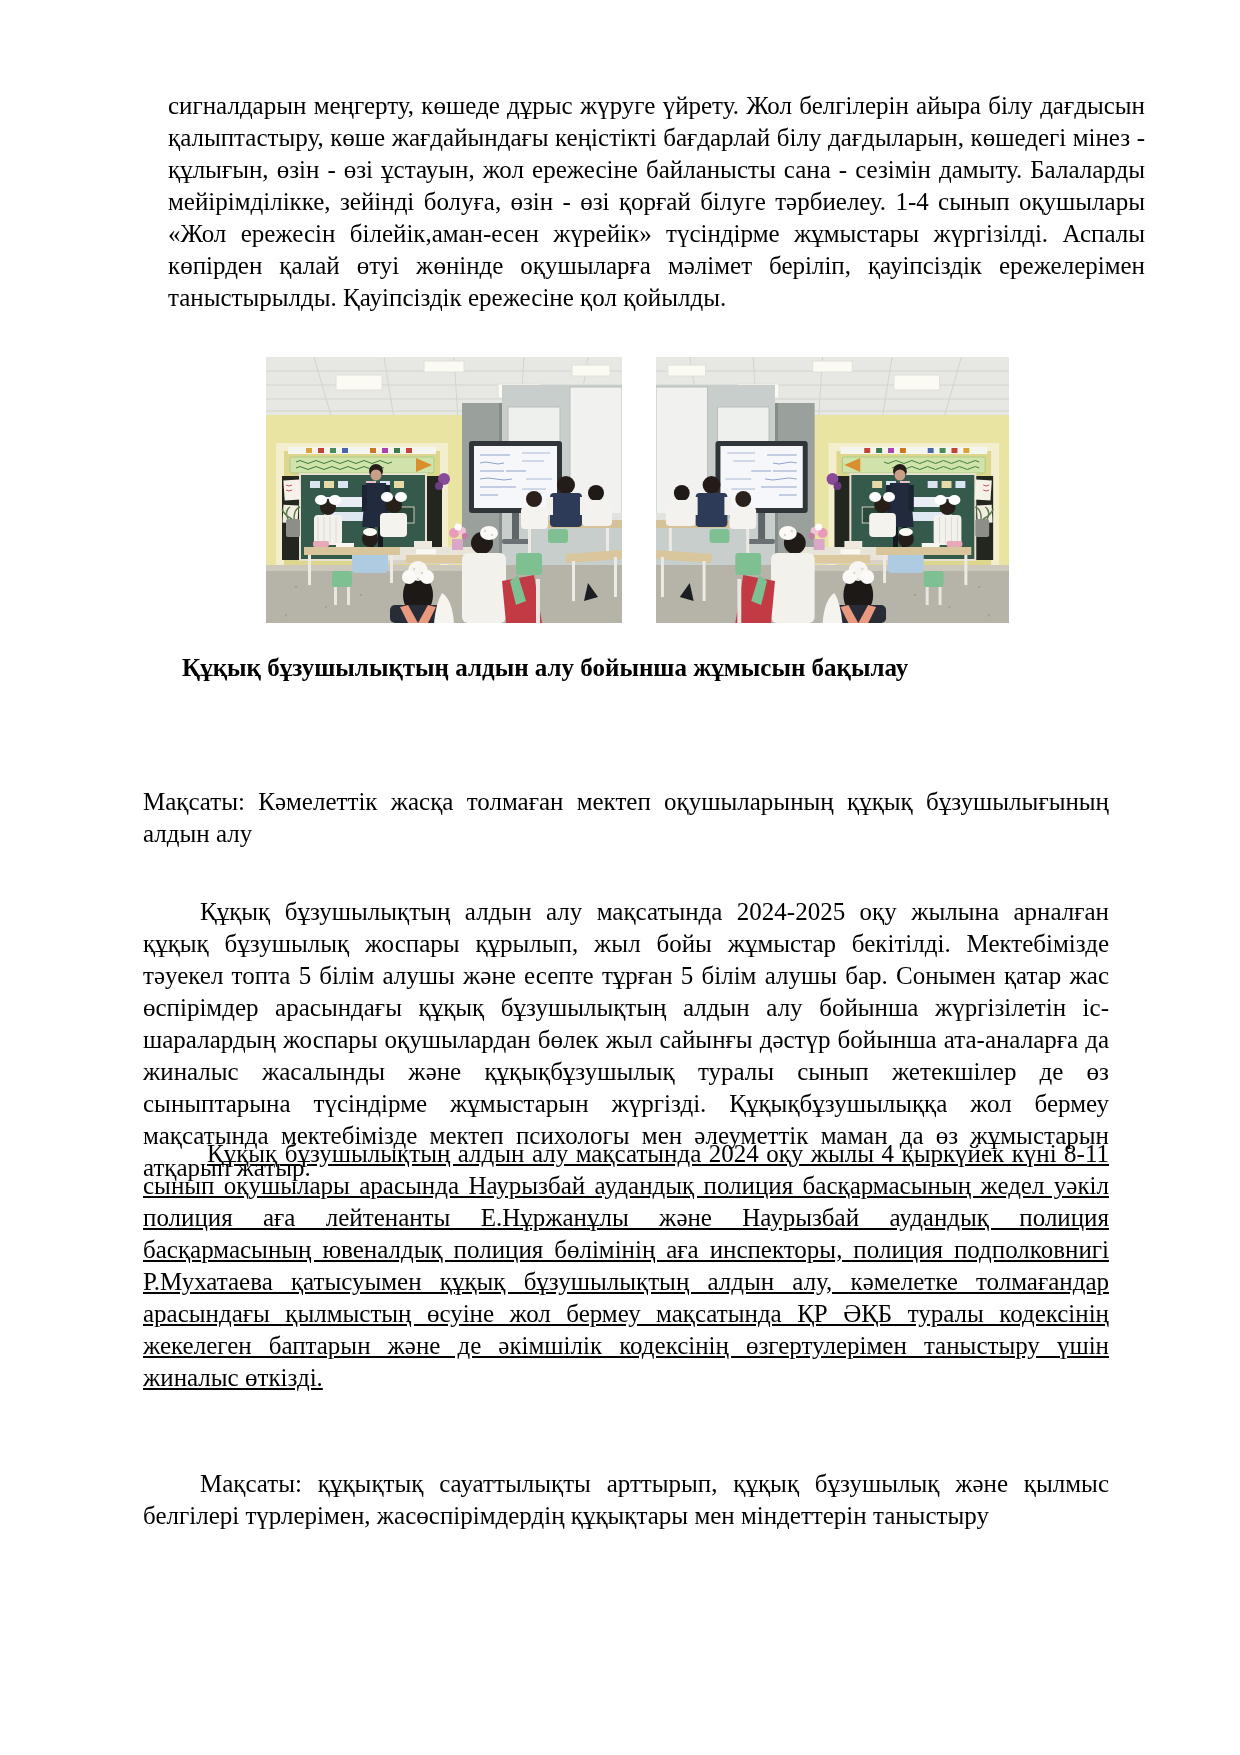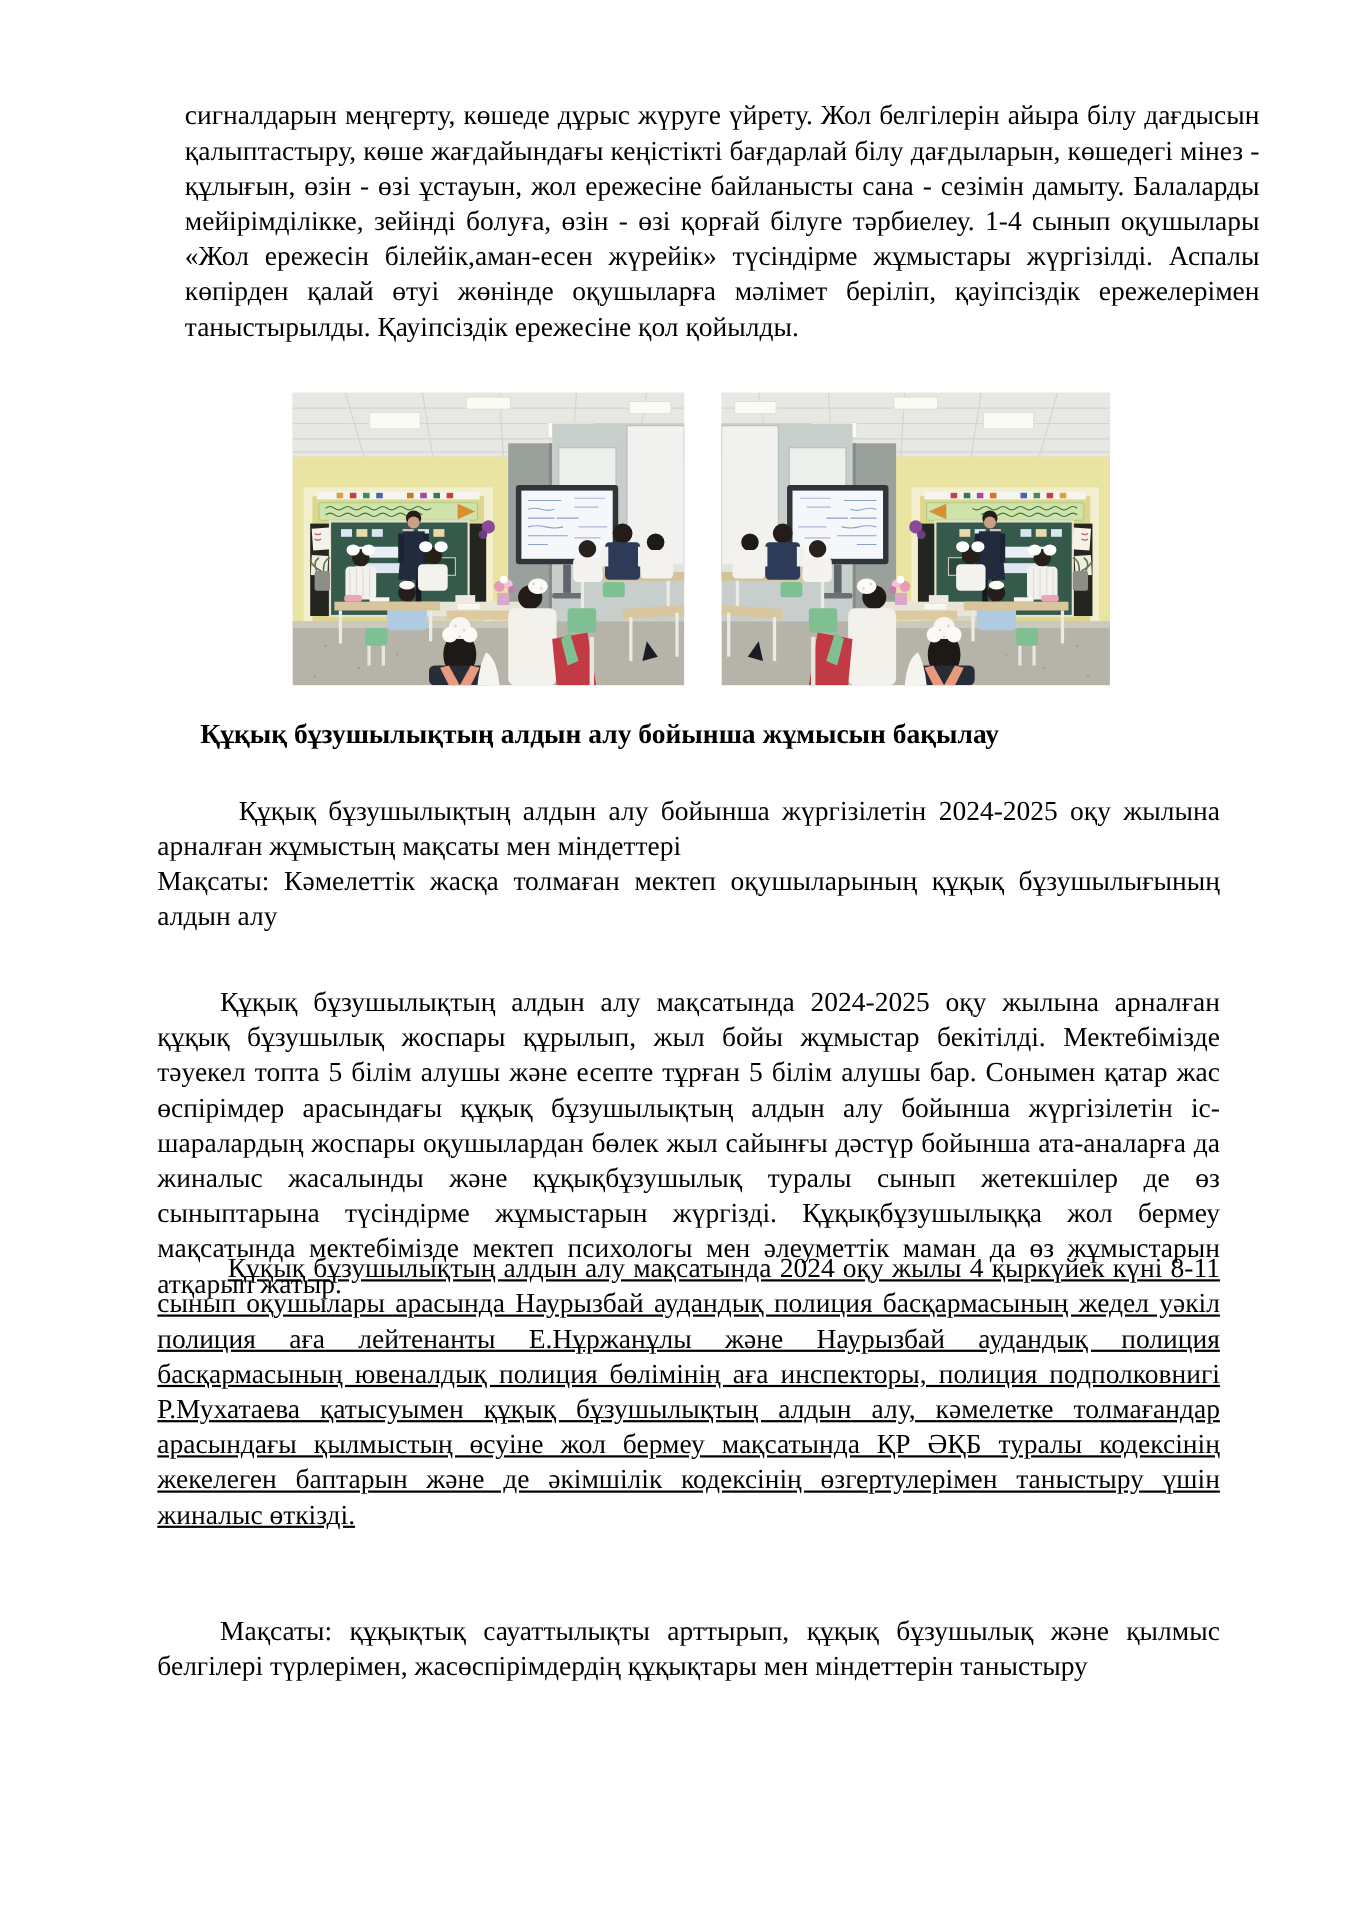--- a/index.html
+++ b/index.html
@@ -215,21 +215,20 @@
     <svg class="photo" viewBox="0 0 356 266" preserveAspectRatio="none">
       <use href="#classroom-scene"></use>
     </svg>
     <svg class="photo mirrored" viewBox="0 0 356 266" preserveAspectRatio="none">
       <use href="#classroom-scene"></use>
     </svg>
   </div>
 
   <h2 class="heading">Құқық бұзушылықтың алдын алу бойынша жұмысын бақылау</h2>
 
-  <p class="para p2">Құқық бұзушылықтың алдын алу бойынша жүргізілетін 2024-2025 оқу жылына арналған жұмыстың мақсаты мен міндеттері</p>
 
   <p class="para p3"><span class="lead">Мақсаты:</span><span> Кәмелеттік жасқа толмаған мектеп оқушыларының құқық бұзушылығының алдын алу</span></p>
 
   <p class="para p4">Құқық бұзушылықтың алдын алу мақсатында 2024-2025 оқу жылына арналған құқық бұзушылық жоспары құрылып, жыл бойы жұмыстар бекітілді. Мектебімізде тәуекел топта 5 білім алушы және есепте тұрған 5 білім алушы бар. Сонымен қатар жас өспірімдер арасындағы құқық бұзушылықтың алдын алу бойынша жүргізілетін іс-шаралардың жоспары оқушылардан бөлек жыл сайынғы дәстүр бойынша ата-аналарға да жиналыс жасалынды және құқықбұзушылық туралы сынып жетекшілер де өз сыныптарына түсіндірме жұмыстарын жүргізді. Құқықбұзушылыққа жол бермеу мақсатында мектебімізде мектеп психологы мен әлеуметтік маман да өз жұмыстарын атқарып жатыр.</p>
 
   <p class="para p5">Құқық бұзушылықтың алдын алу мақсатында 2024 оқу жылы 4 қыркүйек күні 8-11 сынып оқушылары арасында Наурызбай аудандық полиция басқармасының жедел уәкіл полиция аға лейтенанты Е.Нұржанұлы және Наурызбай аудандық полиция басқармасының ювеналдық полиция бөлімінің аға инспекторы, полиция подполковнигі Р.Мухатаева қатысуымен құқық бұзушылықтың алдын алу, кәмелетке толмағандар арасындағы қылмыстың өсуіне жол бермеу мақсатында ҚР ӘҚБ туралы  кодексінің жекелеген баптарын және де әкімшілік кодексінің өзгертулерімен таныстыру үшін жиналыс өткізді.</p>
 
   <p class="para p6">Мақсаты: құқықтық сауаттылықты арттырып, құқық бұзушылық және қылмыс белгілері түрлерімен, жасөспірімдердің құқықтары мен міндеттерін таныстыру</p>
 
 </div>

